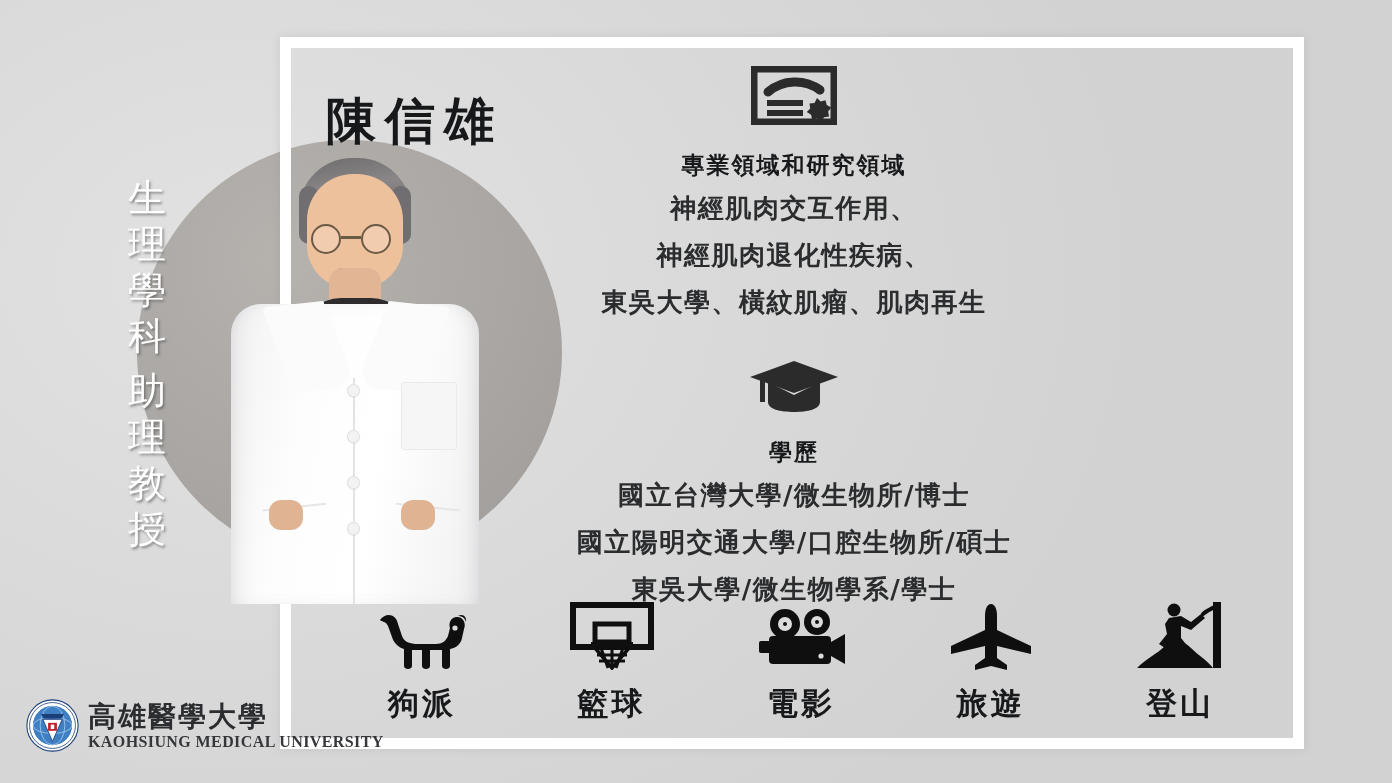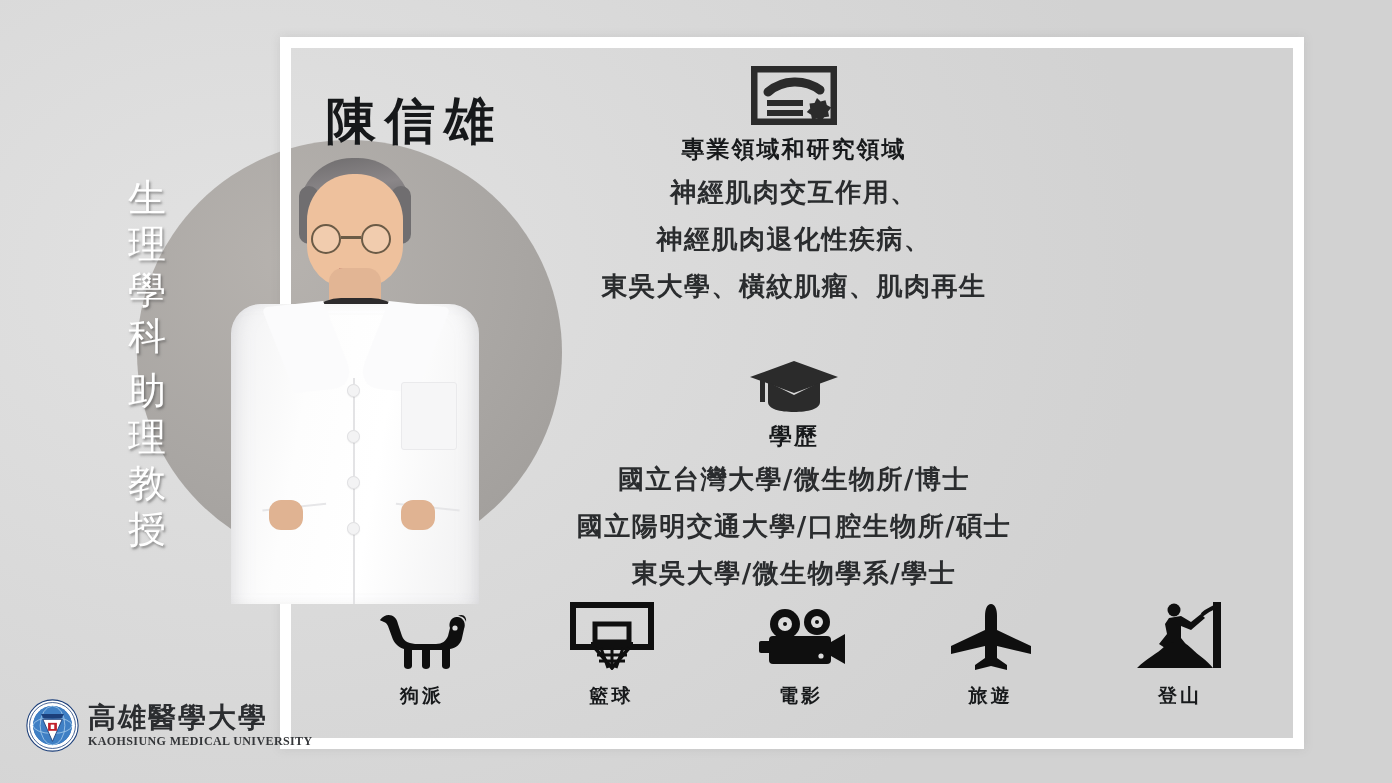--- a/index.html
+++ b/index.html
@@ -161,59 +161,59 @@
   }
 
   .section { position: absolute; left: 0; width: 1004px; text-align: center; }
   .section.expertise { top: 20px; }
   .section.education { top: 307px; }
 
   .sec-icon { height: 68px; display: flex; align-items: flex-end; justify-content: center; }
   .sec-icon svg { display: block; }
   .sec-heading {
     font-size: 23px; font-weight: 700; color: #17191b;
-    letter-spacing: 2px; margin-top: 9px;
+    letter-spacing: 2px; margin-top: 25px;
     font-family: "DejaVu Sans", "Liberation Sans", sans-serif;
   }
   .sec-line {
     font-size: 26px; color: #2a2c2e; line-height: 47px;
     letter-spacing: 1.5px;
     font-family: "DejaVu Serif", "Liberation Serif", serif;
     font-weight: 700;
   }
   .sec-line.first { margin-top: 4px; }
 
   
   .hobbies {
     position: absolute; left: 64px; top: 555px;
     width: 890px;
     display: flex; justify-content: space-between; align-items: flex-end;
   }
   .hobby { width: 132px; text-align: center; }
   .hobby-icon { height: 78px; display: flex; align-items: flex-end; justify-content: center; }
   .hobby-icon svg { display: block; }
   .hobby-label {
-    margin-top: 13px; font-size: 19px; font-weight: 700; color: #17191b;
+    margin-top: 13px; font-size: 31px; font-weight: 700; color: #17191b;
     letter-spacing: 3px;
     font-family: "DejaVu Sans", "Liberation Sans", sans-serif;
   }
 
   
   .logo {
     position: absolute; left: 26px; top: 699px;
     display: flex; align-items: center; gap: 9px; z-index: 15;
   }
   .logo-seal { width: 53px; height: 53px; flex: none; }
   .logo-text { display: flex; flex-direction: column; }
   .logo-cn {
     font-size: 28px; font-weight: 700; color: #2b2d30; letter-spacing: 2px; line-height: 31px;
     font-family: "DejaVu Sans", "Liberation Sans", sans-serif;
   }
   .logo-en {
-    font-size: 12px; font-weight: 700; color: #35373a; letter-spacing: 0.4px;
+    font-size: 16px; font-weight: 700; color: #35373a; letter-spacing: 0.4px;
     font-family: "Liberation Serif", "DejaVu Serif", serif;
     margin-top: 1px;
   }
 </style>
 </head>
 <body>
 
 <div id="slide">
 
   <div class="portrait-circle"></div>

